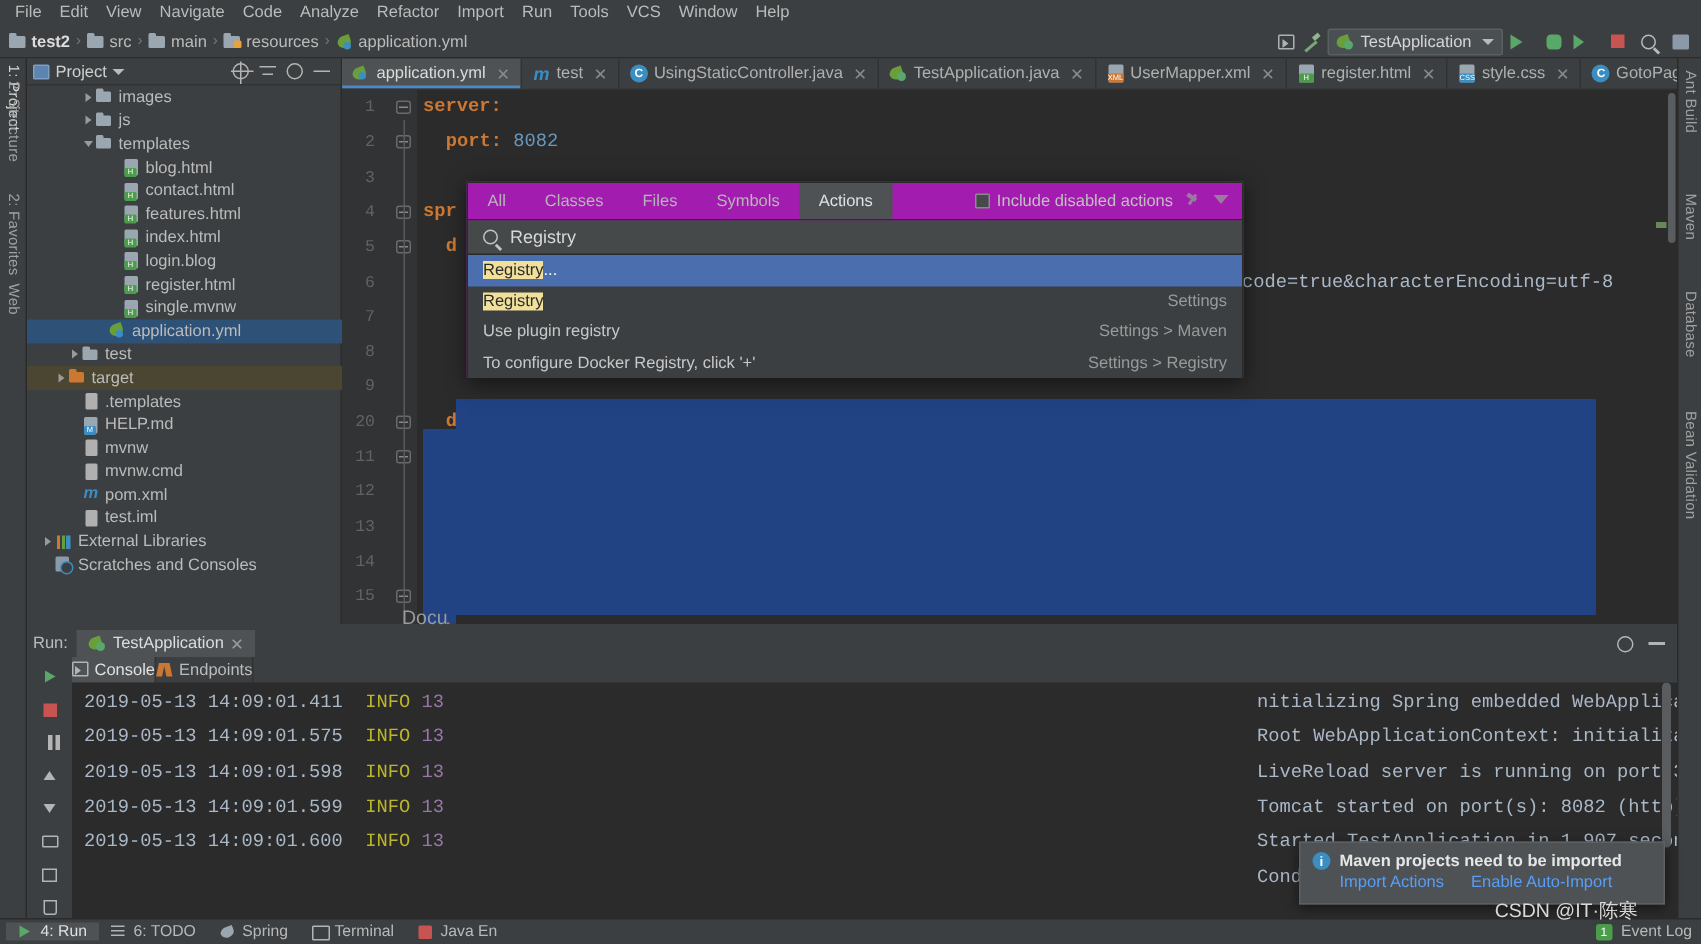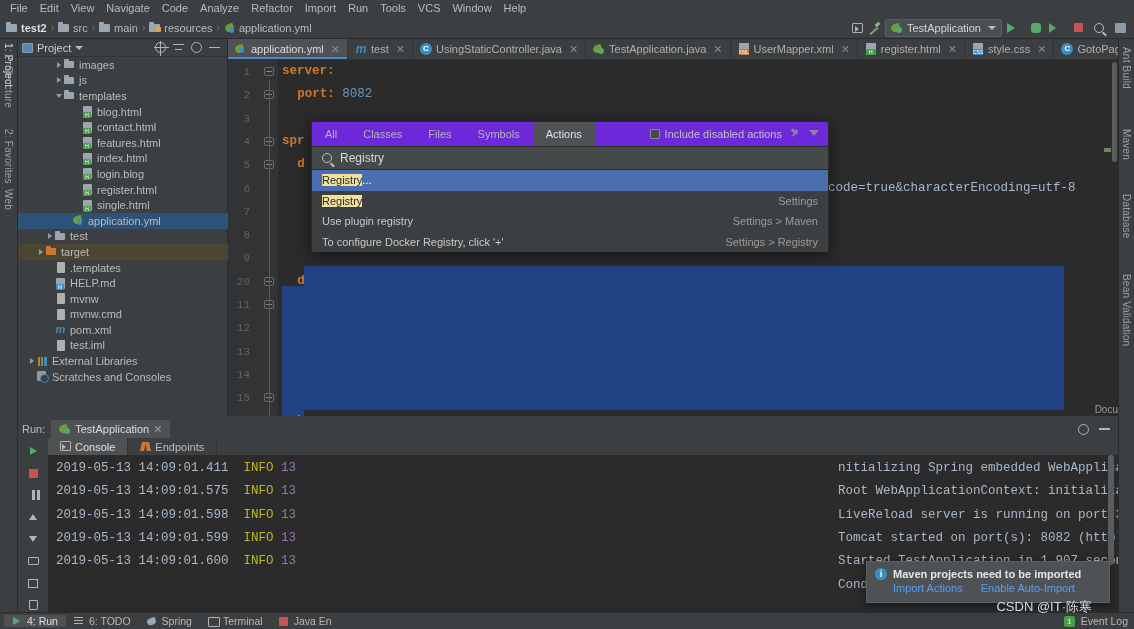--- a/index.html
+++ b/index.html
@@ -157,28 +157,28 @@
   .foldmark{position:absolute;left:36px;width:11px;height:11px;}
   .foldmark .box{position:absolute;left:0;top:0;width:10px;height:9px;border:1px solid #6a6a6a;border-radius:2px;}
   .foldmark .mn{position:absolute;left:2px;top:4px;width:6px;height:1px;background:#8a8a8a;}
   .foldline{position:absolute;left:41px;width:1px;background:#5a5a5a;}
   .codearea{position:absolute;left:50px;top:0;width:840px;height:356px;font-family:"Liberation Mono",monospace;font-size:12.5px;}
   .cline{position:absolute;white-space:pre;left:4px;}
   .k-key{color:#cc7832;font-weight:bold;}
   .k-num{color:#6897bb;}
   .k-plain{color:#a9b7c6;}
   .selblock{position:absolute;background:#214283;}
-  .breadcrumbs-editor{position:absolute;left:228px;top:404px;width:890px;height:12px;font-size:10px;color:#9a9a9a;padding-left:40px;text-align:right;}
+  .breadcrumbs-editor{position:absolute;left:228px;top:404px;width:890px;height:12px;font-size:13px;color:#9a9a9a;padding-left:40px;}
   .scroll-v{position:absolute;right:1px;top:2px;width:5px;height:100px;background:#5a5d5f;border-radius:3px;}
   .rightmark{position:absolute;right:7px;width:7px;height:4px;}
 
   
   .se {
     position:absolute; left:311px; top:121px; width:518px; height:131px;
-    background:#6d28d9; box-shadow:0 3px 14px rgba(0,0,0,.55); border:1px solid #2b2b2b;
+    background:#a21caf; box-shadow:0 3px 14px rgba(0,0,0,.55); border:1px solid #2b2b2b;
     z-index:40;
   }
   .se-tabs{height:25px;display:flex;align-items:stretch;border-bottom:1px solid #2b2b2b;}
   .se-tab{display:flex;align-items:center;padding:0 13px;font-size:11px;color:#b6b6b6;}
   .se-tab.active{background:#4e5254;color:#e0e0e0;}
   .se-tabs-right{margin-left:auto;display:flex;align-items:center;gap:8px;padding-right:8px;}
   .se-check{display:flex;align-items:center;gap:5px;font-size:11px;color:#c0c0c0;}
   .se-box{width:10px;height:10px;border:1px solid #8a8a8a;background:#45494a;border-radius:1px;}
   .ic-pin{width:11px;height:11px;position:relative;opacity:.75;}
   .ic-pin::before{content:"";position:absolute;left:4px;top:0;width:2px;height:8px;background:#9a9a9a;transform:rotate(35deg);}
@@ -194,21 +194,21 @@
   .se-item.sel{background:#4b6eaf;color:#ffffff;}
   .se-item .hl{background:#f0e09a;color:#2b2b2b;}
   .se-item .loc{margin-left:auto;color:#9a9a9a;font-size:11px;}
 
   
   .runpanel{position:absolute;left:18px;top:420px;width:1100px;height:192px;background:#3c3f41;}
   .rp-head{height:18px;display:flex;align-items:center;padding-left:4px;gap:6px;font-size:11px;color:#bbb;}
   .rp-cfgtab{display:flex;align-items:center;gap:4px;background:#4e5254;height:18px;padding:0 8px;color:#ddd;}
   .rp-tools{margin-left:auto;display:flex;align-items:center;gap:10px;padding-right:8px;}
   .rp-tabs{position:absolute;left:30px;top:18px;height:17px;display:flex;align-items:stretch;}
-  .rp-tab{display:flex;align-items:center;gap:4px;padding:0 12px;font-size:11px;color:#bbb;border-right:1px solid #323232;}
+  .rp-tab{display:flex;align-items:center;gap:4px;padding:0 0;font-size:11px;color:#bbb;border-right:1px solid #323232;}
   .rp-tab.active{background:#4e5254;color:#e0e0e0;}
   .rp-side{position:absolute;left:0;top:18px;width:30px;height:174px;background:#3c3f41;}
   .rp-sbtn{width:18px;height:18px;margin:4px auto;position:relative;}
   .console{position:absolute;left:30px;top:35px;width:1070px;height:157px;background:#2b2b2b;overflow:hidden;}
   .cl{position:absolute;white-space:pre;font-family:"Liberation Mono",monospace;font-size:12.5px;left:8px;}
   .c-ts{color:#a9b7c6;}
   .c-info{color:#bbb529;}
   .c-pid{color:#9876aa;}
   .c-msg{color:#a9b7c6;}
   .console-scroll{position:absolute;right:4px;top:0px;width:6px;height:110px;background:#5a5d5f;border-radius:3px;}
@@ -404,21 +404,21 @@
         <div class="trow">
           <span style="width: 54px; flex: 0 0 auto;"></span>
           <span class="tw"></span>
           <span class="ti html"></span>
           <span class="tlabel">register.html</span>
         </div>
         <div class="trow">
           <span style="width: 54px; flex: 0 0 auto;"></span>
           <span class="tw"></span>
           <span class="ti html"></span>
-          <span class="tlabel">single.html</span>
+          <span class="tlabel">single.mvnw</span>
         </div>
         <div class="trow sel-blue">
           <span style="width: 45px; flex: 0 0 auto;"></span>
           <span class="tw"></span>
           <span class="ti leaf"></span>
           <span class="tlabel">application.yml</span>
         </div>
         <div class="trow">
           <span style="width: 27px; flex: 0 0 auto;"></span>
           <span class="tw">

